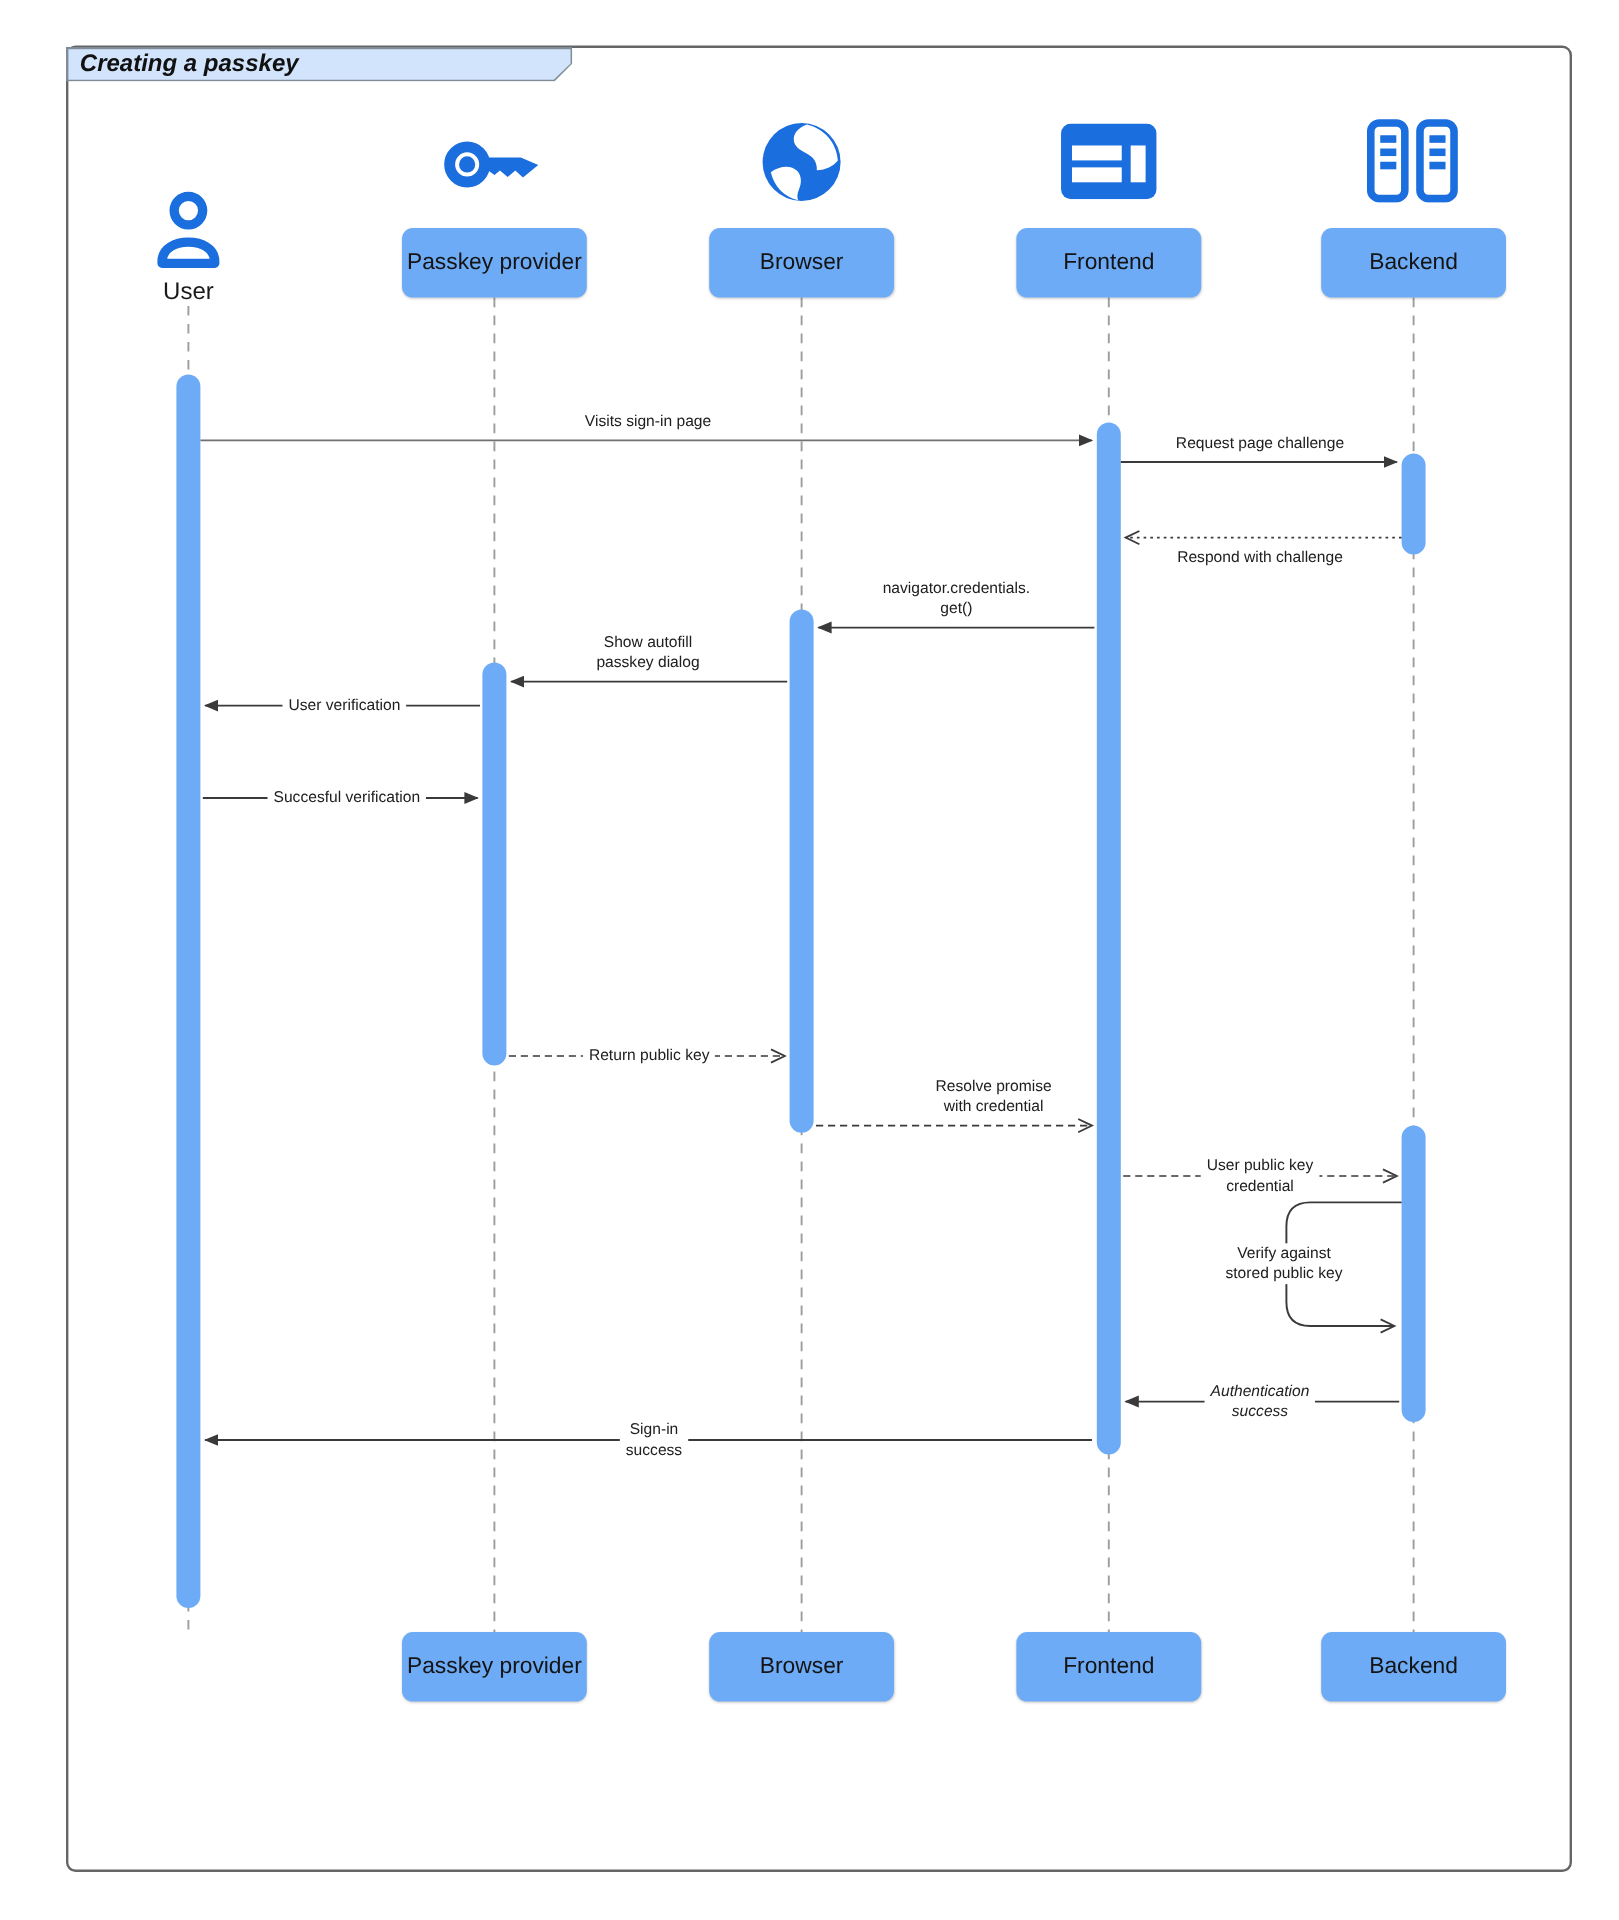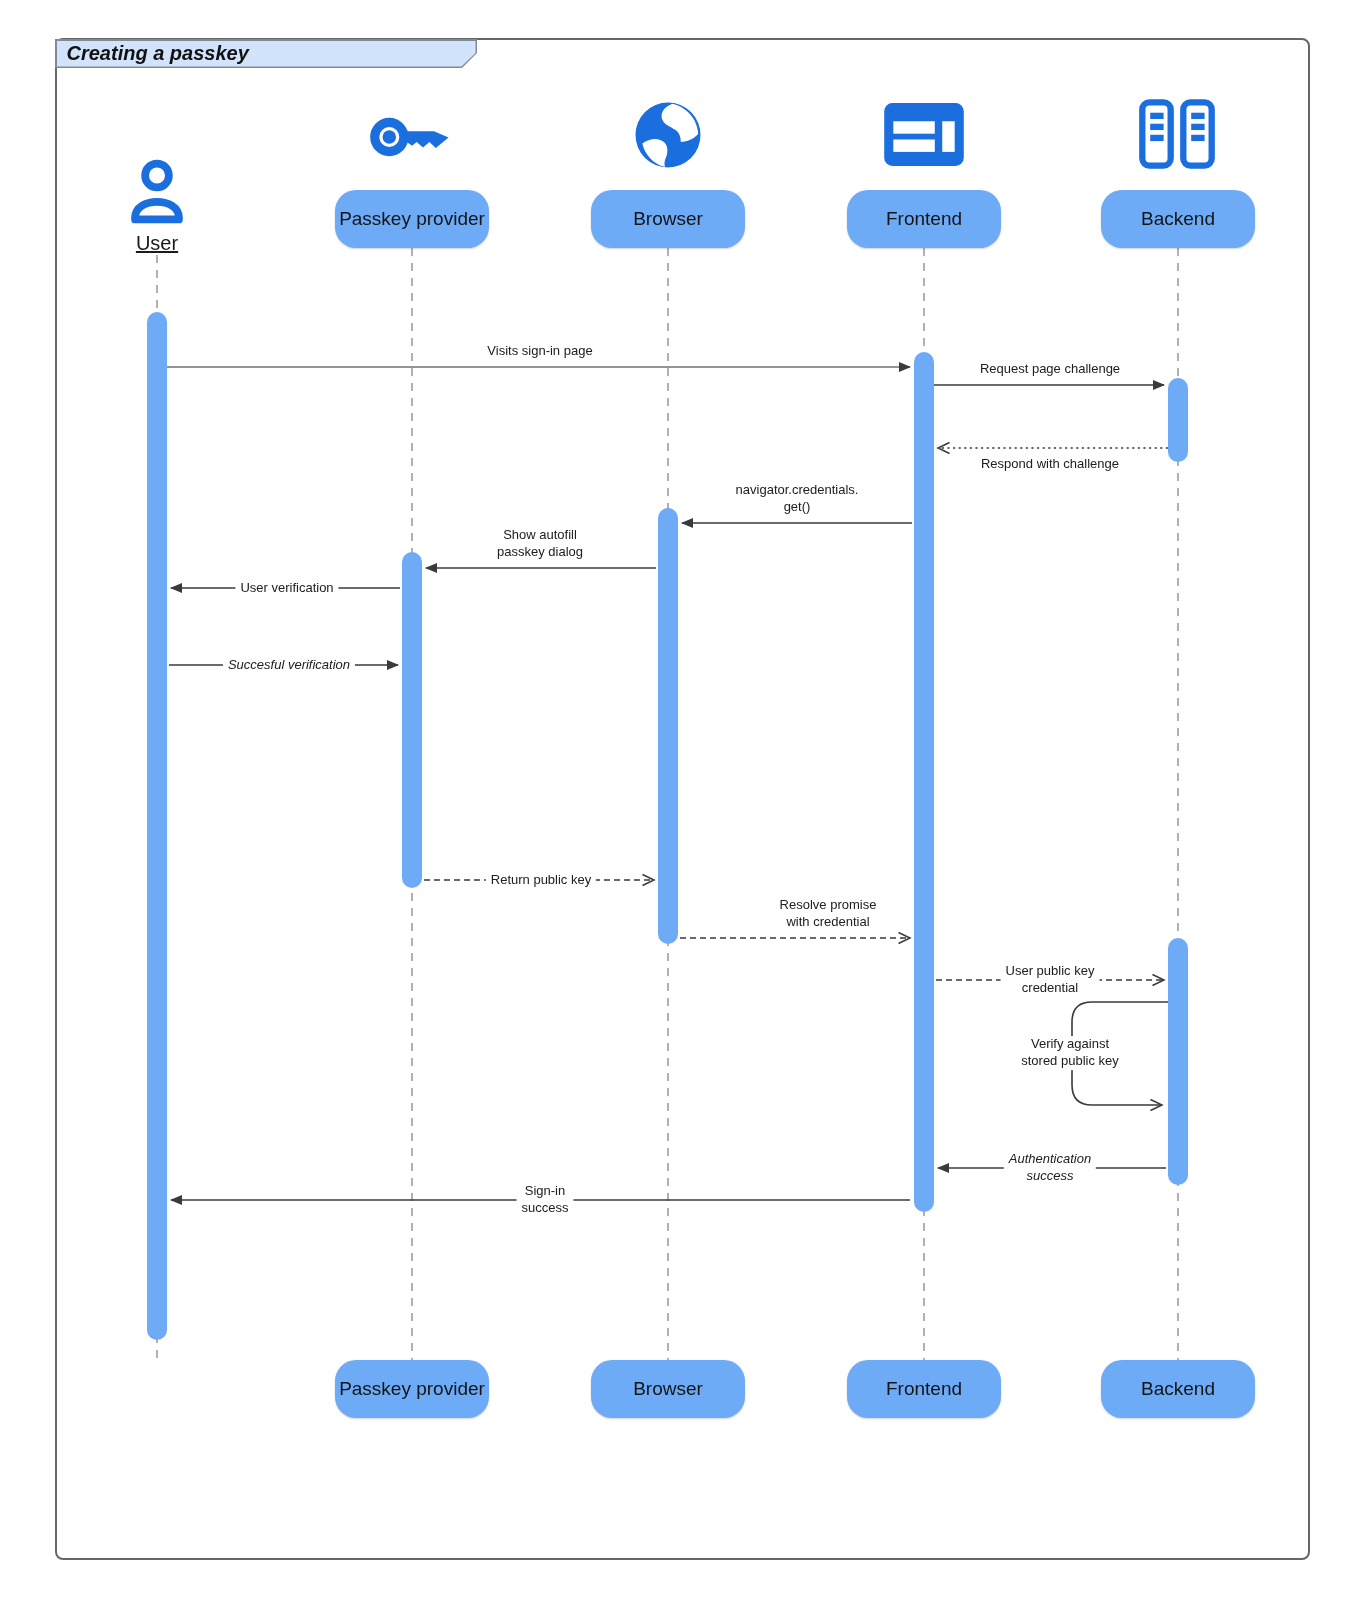--- a/index.html
+++ b/index.html
@@ -22,21 +22,21 @@
   .bar{fill:var(--bar-blue);}
   .msg{stroke:var(--arrow-dark);stroke-width:1.6;fill:none;}
   .msg.gray{stroke:#707070;stroke-width:1.4;}
   .msg.dashed{stroke-dasharray:6 4;stroke-width:1.4;}
   .msg.dotted{stroke-dasharray:2.2 3.4;stroke-width:1.4;}
   .mk-fill{fill:var(--arrow-dark);}
   .mk-open{stroke:var(--arrow-dark);stroke-width:1.5;fill:none;}
   .icon{position:absolute;}
   .icon .st{fill:none;stroke:var(--icon-blue);}
   .icon .fl{fill:var(--icon-blue);}
-  .abox{position:absolute;width:154px;background:var(--bar-blue);border-radius:21px;
+  .abox{position:absolute;width:154px;background:var(--bar-blue);border-radius:9px;
         display:flex;align-items:center;justify-content:center;text-align:center;
         font-size:19px;line-height:1.22;color:#141414;box-shadow:0 1px 2px rgba(0,0,0,0.18);}
   .actor-name{position:absolute;font-size:20px;color:#1a1a1a;transform:translateX(-50%);white-space:nowrap;}
   .lbl{position:absolute;font-size:13px;line-height:1.3;color:var(--text-dark);
        text-align:center;white-space:pre-line;}
   .lbl.above{transform:translate(-50%,-100%);}
   .lbl.below{transform:translate(-50%,0);}
   .lbl.mid{transform:translate(-50%,-50%);background:#fff;padding:0 5px;}
 </style>
 </head>
@@ -117,40 +117,40 @@
     <rect class="st" x="4" y="2" width="18" height="40" rx="4.5" stroke-width="4"></rect>
     <rect class="fl" x="9" y="8.5" width="8.5" height="4"></rect>
     <rect class="fl" x="9" y="15.5" width="8.5" height="4"></rect>
     <rect class="fl" x="9" y="22.5" width="8.5" height="4"></rect>
     <rect class="st" x="30" y="2" width="18" height="40" rx="4.5" stroke-width="4"></rect>
     <rect class="fl" x="35" y="8.5" width="8.5" height="4"></rect>
     <rect class="fl" x="35" y="15.5" width="8.5" height="4"></rect>
     <rect class="fl" x="35" y="22.5" width="8.5" height="4"></rect>
   </svg>
 
-  <div class="actor-name" style="left:157px;top:232px;text-decoration:underline;">User</div>
+  <div class="actor-name" style="left:157px;top:232px;">User</div>
   <div class="abox" style="left:335px;top:190px;height:58px;">Passkey provider</div>
   <div class="abox" style="left:591px;top:190px;height:58px;">Browser</div>
   <div class="abox" style="left:847px;top:190px;height:58px;">Frontend</div>
   <div class="abox" style="left:1101px;top:190px;height:58px;">Backend</div>
 
   <div class="abox" style="left:335px;top:1360px;height:58px;">Passkey provider</div>
   <div class="abox" style="left:591px;top:1360px;height:58px;">Browser</div>
   <div class="abox" style="left:847px;top:1360px;height:58px;">Frontend</div>
   <div class="abox" style="left:1101px;top:1360px;height:58px;">Backend</div>
 
   <div class="lbl above" style="left:540px;top:360px;">Visits sign-in page</div>
   <div class="lbl above" style="left:1050px;top:378px;">Request page challenge</div>
   <div class="lbl below" style="left:1050px;top:456px;">Respond with challenge</div>
   <div class="lbl above" style="left:797px;top:516px;">navigator.credentials.
 get()</div>
   <div class="lbl above" style="left:540px;top:561px;">Show autofill
 passkey dialog</div>
   <div class="lbl mid" style="left:287px;top:588px;">User verification</div>
-  <div class="lbl mid" style="left:289px;top:665px;font-style:italic;">Succesful verification</div>
+  <div class="lbl mid" style="left:289px;top:665px;">Succesful verification</div>
   <div class="lbl mid" style="left:541px;top:880px;">Return public key</div>
   <div class="lbl above" style="left:828px;top:931px;">Resolve promise
 with credential</div>
   <div class="lbl mid" style="left:1050px;top:980px;">User public key
 credential</div>
   <div class="lbl mid" style="left:1070px;top:1053px;">Verify against
 stored public key</div>
   <div class="lbl mid" style="left:1050px;top:1168px;font-style:italic;">Authentication
 success</div>
   <div class="lbl mid" style="left:545px;top:1200px;">Sign-in

